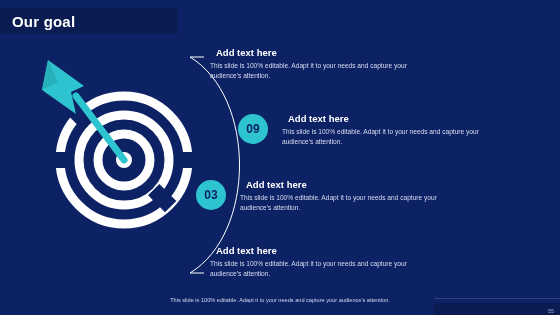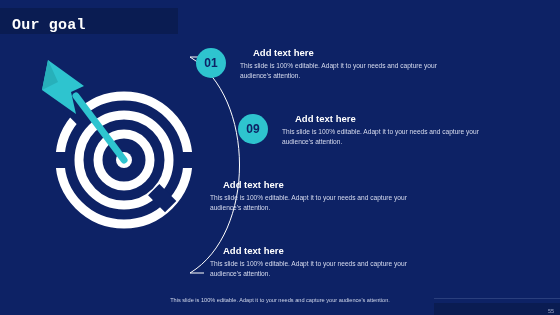--- a/index.html
+++ b/index.html
@@ -21,22 +21,21 @@
   }
   
   .title-bar {
     position: absolute;
     left: 0;
     top: 8px;
     width: 178px;
     height: 26px;
     background: #0a1c52;
     display: flex;
-    align-items: flex-end;
-    font-family: Liberation Mono, monospace;
+    align-items: center;
   }
   .title-bar .title {
     color: #ffffff;
     font-size: 15px;
     font-weight: bold;
     letter-spacing: 0.2px;
     padding-left: 12px;
   }
   
   .graphic {
@@ -72,21 +71,21 @@
     align-items: center;
     justify-content: center;
     flex: 0 0 auto;
     line-height: 1;
   }
   .txt {
     margin-left: 14px;
     margin-top: -1px;
   }
   .txt h3 {
-    margin: 0 0 3px 13px;
+    margin: 0 0 3px 6px;
     font-size: 9.5px;
     font-weight: bold;
     color: #ffffff;
   }
   .txt p {
     margin: 0;
     font-size: 6.6px;
     line-height: 1.55;
     color: #d7dcef;
     max-width: 215px;
@@ -162,36 +161,36 @@
     </svg>
   </div>
 
   <svg class="arc">
     <path d="M 20 12 C 86 52, 86 188, 20 228" fill="none" stroke="#ffffff" stroke-width="1"></path>
     <path d="M 20 12 L 34 12" stroke="#ffffff" stroke-width="1" fill="none"></path>
     <path d="M 20 228 L 34 228" stroke="#ffffff" stroke-width="1" fill="none"></path>
   </svg>
 
   <div class="block b1">
-    <div class="badge">01</div>
     <div class="txt">
       <h3>Add text here</h3>
       <p>This slide is 100% editable. Adapt it to your needs and capture your audience's attention.</p>
     </div>
   </div>
 
   <div class="block b2">
     <div class="badge">09</div>
     <div class="txt">
       <h3>Add text here</h3>
       <p>This slide is 100% editable. Adapt it to your needs and capture your audience's attention.</p>
     </div>
   </div>
 
   <div class="block b3">
+    <div class="badge">03</div>
     <div class="txt">
       <h3>Add text here</h3>
       <p>This slide is 100% editable. Adapt it to your needs and capture your audience's attention.</p>
     </div>
   </div>
 
   <div class="block b4">
     <div class="txt">
       <h3>Add text here</h3>
       <p>This slide is 100% editable. Adapt it to your needs and capture your audience's attention.</p>

